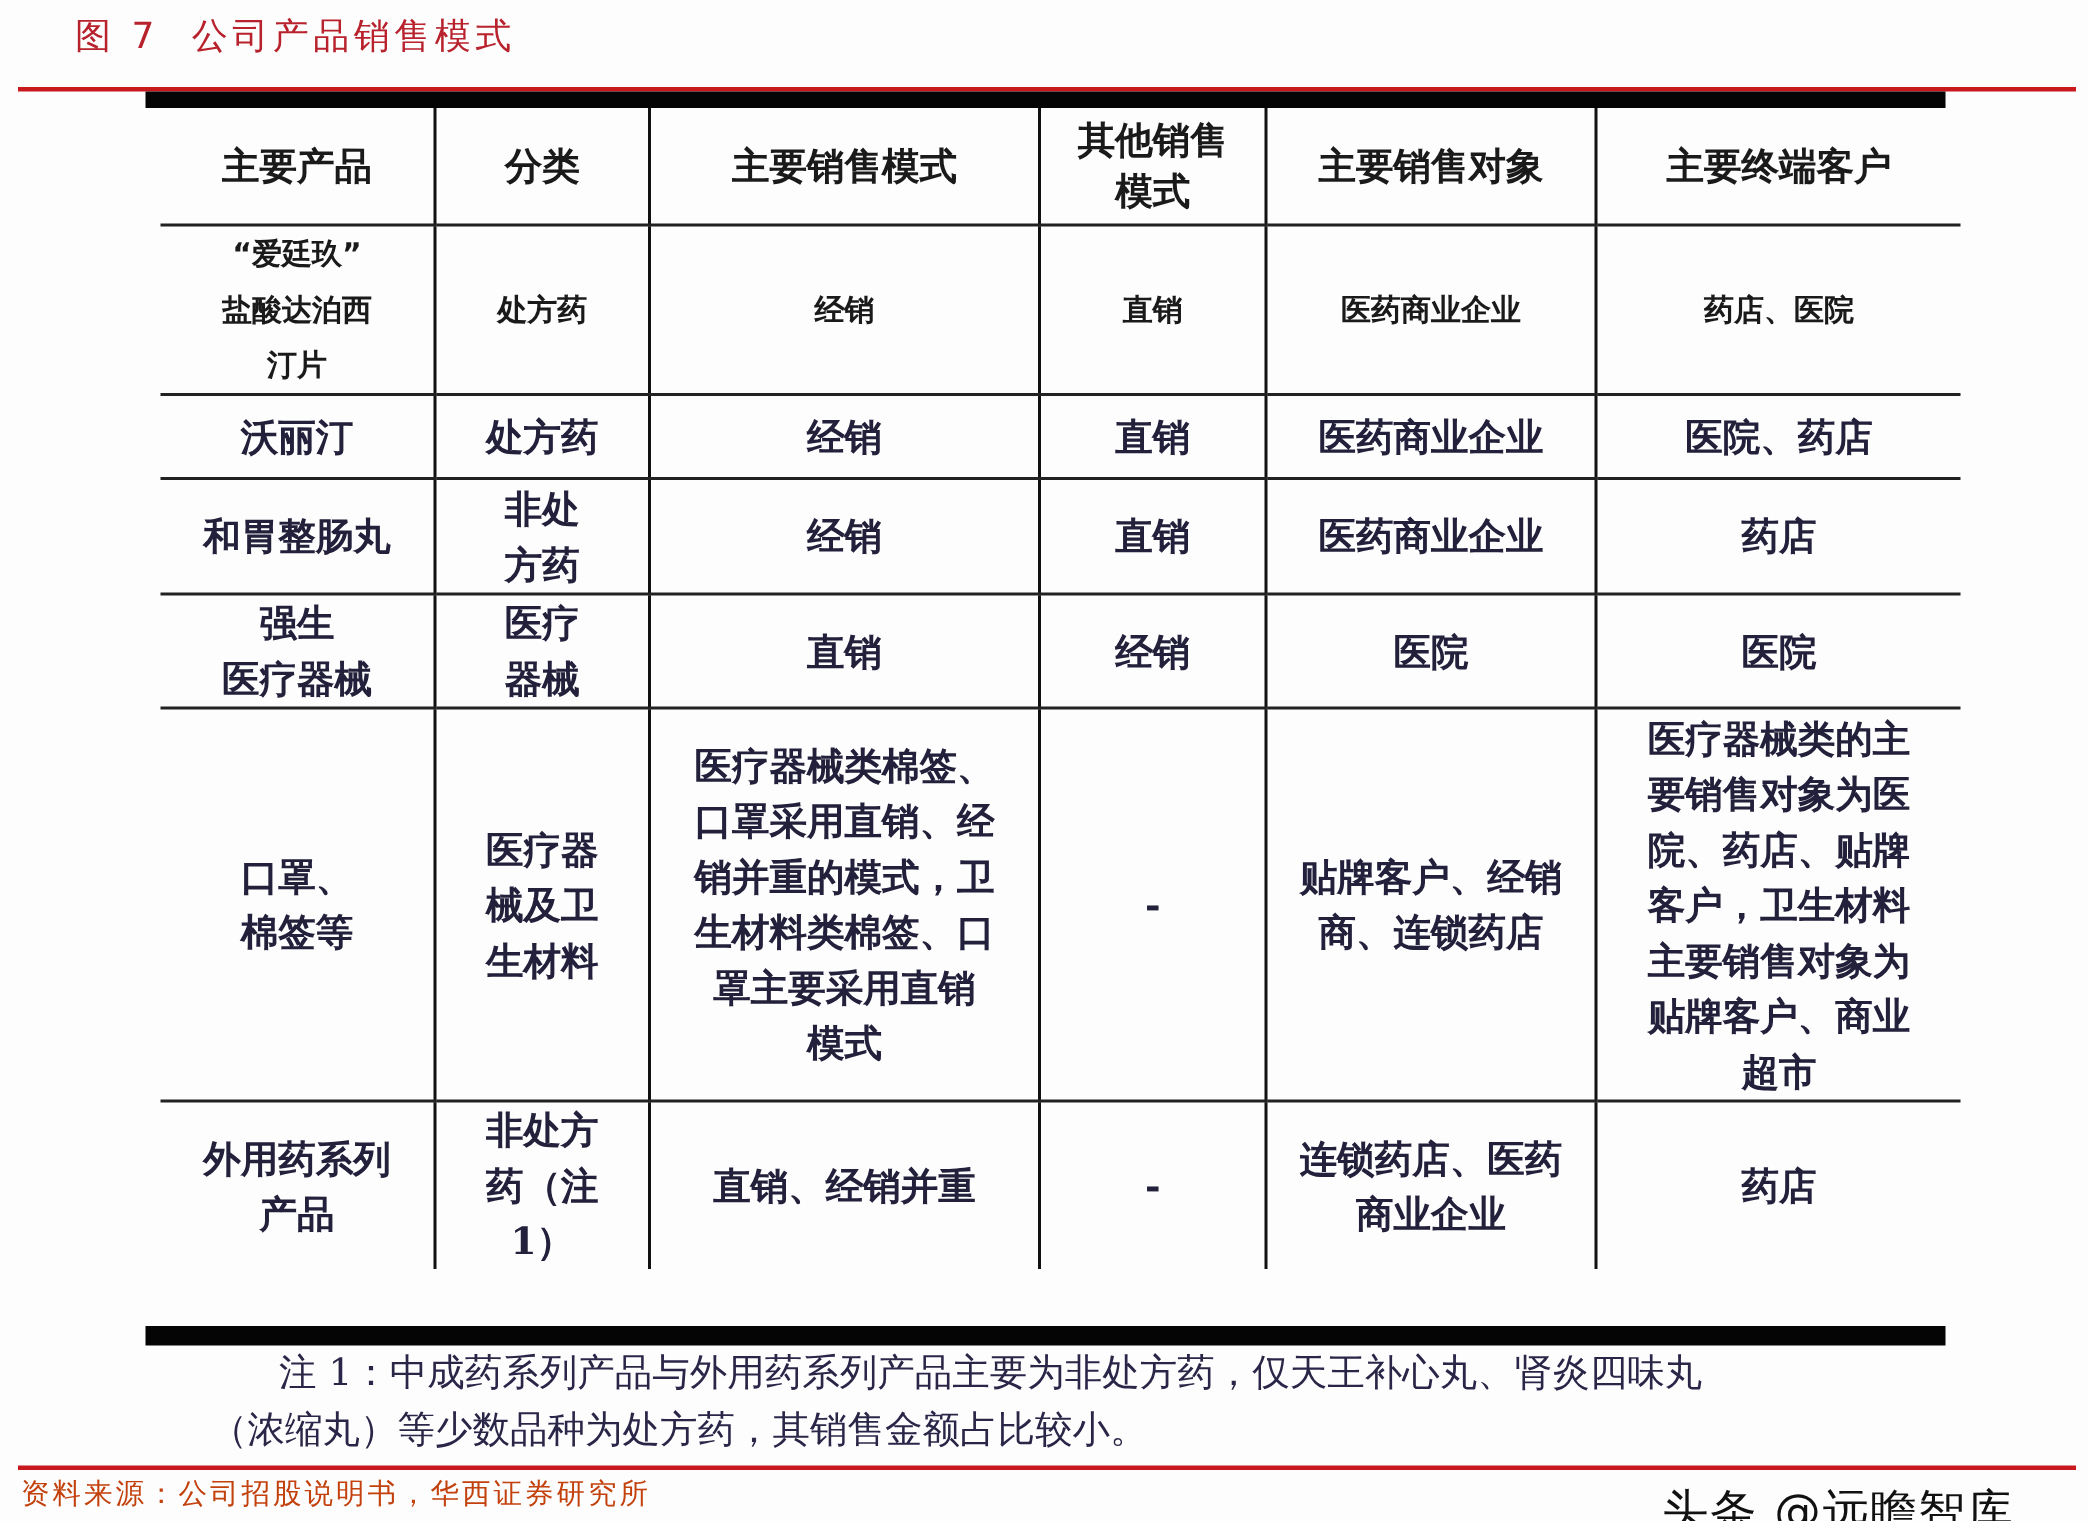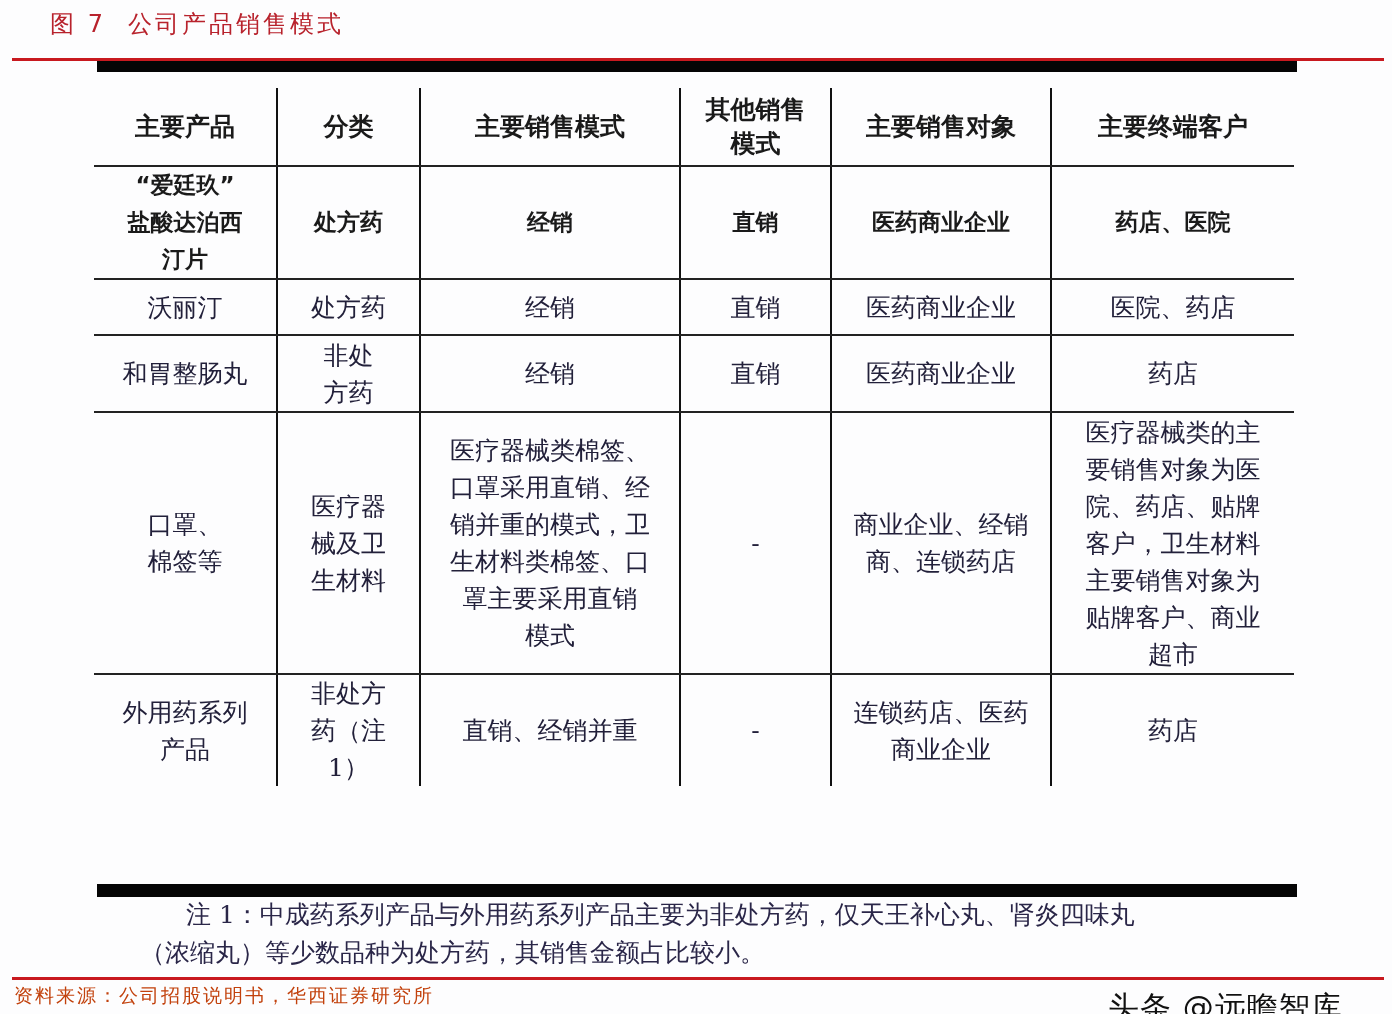--- a/index.html
+++ b/index.html
@@ -20,39 +20,39 @@
   }
   .red-rule.top { top: 58px; width: 1372px; }
   .red-rule.bottom { top: 977px; width: 1372px; }
   .black-bar {
     position: absolute; left: 97px; width: 1200px; background: #050505;
   }
   .black-bar.top { top: 61px; height: 11px; }
   .black-bar.bottom { top: 884px; height: 13px; }
 
   table.sales {
-    position: absolute; left: 94px; top: 72px;
-    width: 1200px; border-collapse: collapse; table-layout: fixed; margin-top: 16px;
+    position: absolute; left: 107px; top: 72px;
+    width: 1200px; border-collapse: collapse; table-layout: fixed;
   }
   table.sales td, table.sales th {
     border-left: 2px solid #111; border-right: 2px solid #111;
     border-bottom: 2px solid #222;
     text-align: center; vertical-align: middle;
-    font-size: 25px; line-height: 37px; font-weight: normal;
+    font-size: 25px; line-height: 37px; font-weight: bold;
     padding: 0 10px; color: #22203a;
   }
   table.sales tr > *:first-child { border-left: none; }
   table.sales tr > *:last-child { border-right: none; }
   table.sales th {
     font-family: "DejaVu Sans", "Liberation Sans", sans-serif;
     font-weight: bold; font-size: 25px; line-height: 34px; color: #1a1a1a;
   }
   table.sales tr.bold-row td {
     font-family: "DejaVu Sans", "Liberation Sans", sans-serif;
-    font-weight: bold; font-size: 23px; color: #1a1a1a;
+    font-weight: bold; font-size: 20px; color: #1a1a1a;
   }
   table.sales tr.last td { border-bottom: none; }
   .cell-line { display: block; }
 
   .note {
     position: absolute; left: 0; width: 1392px;
     font-size: 25px; color: #2a2648;
   }
   .note.l1 { top: 898px; left: 186px; }
   .note.l2 { top: 936px; left: 140px; }
@@ -127,20 +127,34 @@
     <td>
       <span class="cell-line">非处</span>
       <span class="cell-line">方药</span>
     </td>
     <td>经销</td>
     <td>直销</td>
     <td>医药商业企业</td>
     <td>药店</td>
   </tr>
 
+  <tr style="height:76px">
+    <td>
+      <span class="cell-line">强生</span>
+      <span class="cell-line">医疗器械</span>
+    </td>
+    <td>
+      <span class="cell-line">医疗</span>
+      <span class="cell-line">器械</span>
+    </td>
+    <td>直销</td>
+    <td>经销</td>
+    <td>医院</td>
+    <td>医院</td>
+  </tr>
 
   <tr style="height:262px">
     <td>
       <span class="cell-line">口罩、</span>
       <span class="cell-line">棉签等</span>
     </td>
     <td>
       <span class="cell-line">医疗器</span>
       <span class="cell-line">械及卫</span>
       <span class="cell-line">生材料</span>
@@ -148,21 +162,21 @@
     <td>
       <span class="cell-line">医疗器械类棉签、</span>
       <span class="cell-line">口罩采用直销、经</span>
       <span class="cell-line">销并重的模式，卫</span>
       <span class="cell-line">生材料类棉签、口</span>
       <span class="cell-line">罩主要采用直销</span>
       <span class="cell-line">模式</span>
     </td>
     <td>-</td>
     <td>
-      <span class="cell-line">商业企业、经销</span>
+      <span class="cell-line">贴牌客户、经销</span>
       <span class="cell-line">商、连锁药店</span>
     </td>
     <td>
       <span class="cell-line">医疗器械类的主</span>
       <span class="cell-line">要销售对象为医</span>
       <span class="cell-line">院、药店、贴牌</span>
       <span class="cell-line">客户，卫生材料</span>
       <span class="cell-line">主要销售对象为</span>
       <span class="cell-line">贴牌客户、商业</span>
       <span class="cell-line">超市</span>

